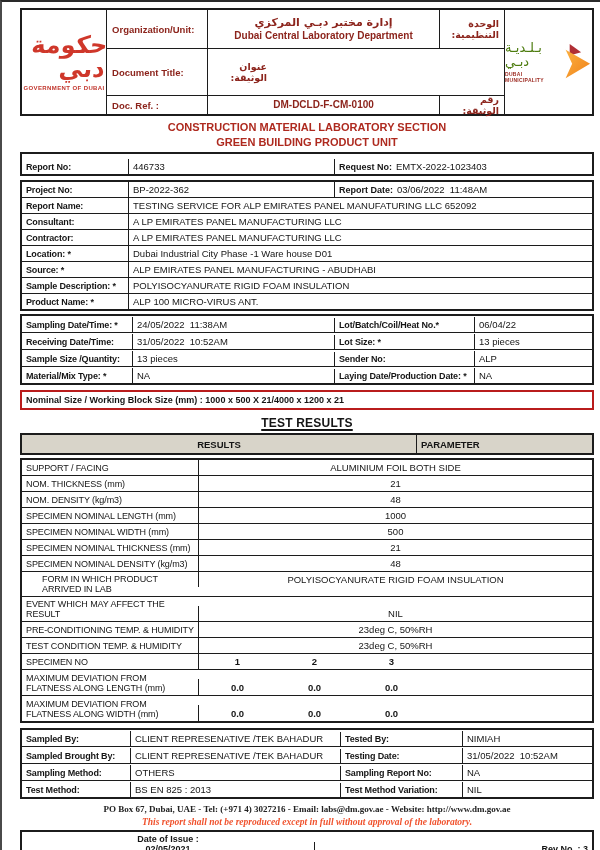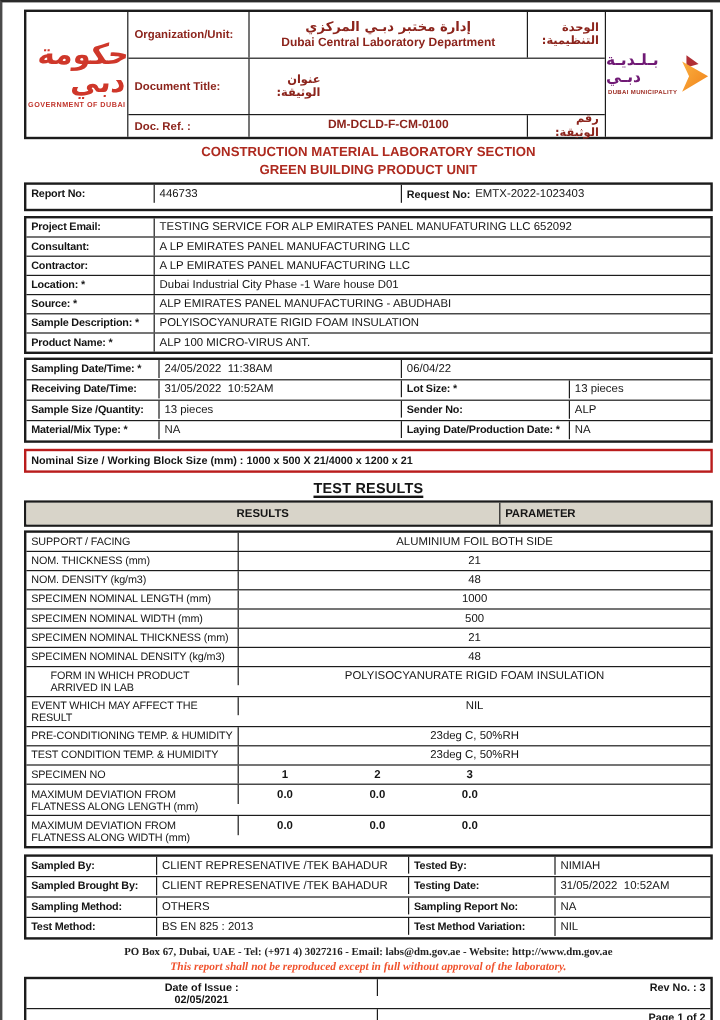--- a/index.html
+++ b/index.html
@@ -4,21 +4,21 @@
 <style>
   html,body { margin:0; padding:0; background:#ffffff; }
   body { width:600px; height:850px; font-family:"Liberation Sans", sans-serif; color:#151515; }
   .page { position:relative; width:600px; height:850px; box-sizing:border-box;
           padding:6px 8px 0 18px; overflow:hidden;
           border-top:2px solid #2a2a2a; border-left:2px solid #4a4a4a; }
   .content { width:574px; }
 
   
   .tbl { border:2px solid #1c1c1c; box-sizing:border-box; background:#fff; }
-  .row { display:flex; align-items:flex-start; }
+  .row { display:flex; align-items:flex-end; }
   .row + .row { border-top:1px solid #1c1c1c; }
   .c { padding:2px 4px; display:flex; align-items:center; box-sizing:border-box; min-width:0; }
   .c + .c { border-left:1px solid #1c1c1c; }
   .lb { font-weight:bold; font-size:9px; letter-spacing:-0.15px; }
   .vl { font-size:9.5px; white-space:pre-wrap; }
   .inline-lb { font-weight:bold; font-size:9px; margin-right:4px; white-space:nowrap; }
 
   
   .hdr { display:flex; }
   .logo-cell { width:87px; display:flex; flex-direction:column; align-items:center; justify-content:center; }
@@ -35,21 +35,21 @@
   .harlabel { width:65px; border-left:1px solid #1c1c1c; display:flex; align-items:center; justify-content:flex-end;
               padding:2px 5px; box-sizing:border-box; color:#8c241c; font-weight:bold; font-size:9.5px;
               font-family:"DejaVu Sans", sans-serif; direction:rtl; }
   .ar { font-family:"DejaVu Sans", sans-serif; direction:rtl; }
   .hc-ar { font-size:11px; line-height:1.25; }
   .hc-en { font-size:10px; line-height:1.25; }
   .gov-ar { color:#cf372a; font-family:"DejaVu Sans", sans-serif; font-size:24px; font-weight:bold;
             line-height:1; transform:skewX(-6deg); }
   .gov-cap { color:#c1352c; font-size:6px; font-weight:bold; letter-spacing:0.4px; margin-top:4px; }
   .dm-text { display:flex; flex-direction:column; align-items:flex-end; margin-right:3px; }
-  .dm-ar { color:#701a75; font-family:"DejaVu Sans", sans-serif; font-weight:bold; font-size:13px; line-height:1.1; }
+  .dm-ar { color:#4d7c0f; font-family:"DejaVu Sans", sans-serif; font-weight:normal; font-size:13px; line-height:1.1; }
   .dm-cap { color:#9c2920; font-weight:bold; font-size:5px; letter-spacing:0.3px; margin-top:2px; }
 
   
   .sect { text-align:center; color:#ae2a1f; font-weight:bold; font-size:11px; line-height:13px; margin:5px 0 3px 0; }
   .sect div { margin-bottom:2px; }.mt3{margin-top:3px}.mt4{margin-top:4px}.mt5{margin-top:5px}
   .rh20 .row{min-height:20px}
   .rh15 .row{min-height:15px}
   .rh16 .row{min-height:16px}
   .w106{width:106px}.w206{width:206px}.fx{flex:1}
   .w110{width:110px}.w202{width:202px}.w140{width:140px}
@@ -145,21 +145,29 @@
       <div class="c w206 vl">446733</div>
       <div class="c fx">
         <span class="inline-lb">Request No:</span>
         <span class="vl">EMTX-2022-1023403</span>
       </div>
     </div>
   </div>
 
   <div class="tbl rh15 mt4">
     <div class="row">
-      <div class="c w106 lb">Project Email:</div>
+      <div class="c w106 lb">Project No:</div>
+      <div class="c w206 vl">BP-2022-362</div>
+      <div class="c fx">
+        <span class="inline-lb">Report Date:</span>
+        <span class="vl">03/06/2022  11:48AM</span>
+      </div>
+    </div>
+    <div class="row">
+      <div class="c w106 lb">Report Name:</div>
       <div class="c fx vl">TESTING SERVICE FOR ALP EMIRATES PANEL MANUFATURING LLC 652092</div>
     </div>
     <div class="row">
       <div class="c w106 lb">Consultant:</div>
       <div class="c fx vl">A LP EMIRATES PANEL MANUFACTURING LLC</div>
     </div>
     <div class="row">
       <div class="c w106 lb">Contractor:</div>
       <div class="c fx vl">A LP EMIRATES PANEL MANUFACTURING LLC</div>
     </div>
@@ -178,20 +186,21 @@
     <div class="row">
       <div class="c w106 lb">Product Name: *</div>
       <div class="c fx vl">ALP 100 MICRO-VIRUS ANT.</div>
     </div>
   </div>
 
   <div class="tbl rh16 mt3">
     <div class="row">
       <div class="c w110 lb">Sampling Date/Time: *</div>
       <div class="c w202 vl">24/05/2022  11:38AM</div>
+      <div class="c w140 lb">Lot/Batch/Coil/Heat No.*</div>
       <div class="c fx vl">06/04/22</div>
     </div>
     <div class="row">
       <div class="c w110 lb">Receiving Date/Time:</div>
       <div class="c w202 vl">31/05/2022  10:52AM</div>
       <div class="c w140 lb">Lot Size: *</div>
       <div class="c fx vl">13 pieces</div>
     </div>
     <div class="row">
       <div class="c w110 lb">Sample Size /Quantity:</div>

